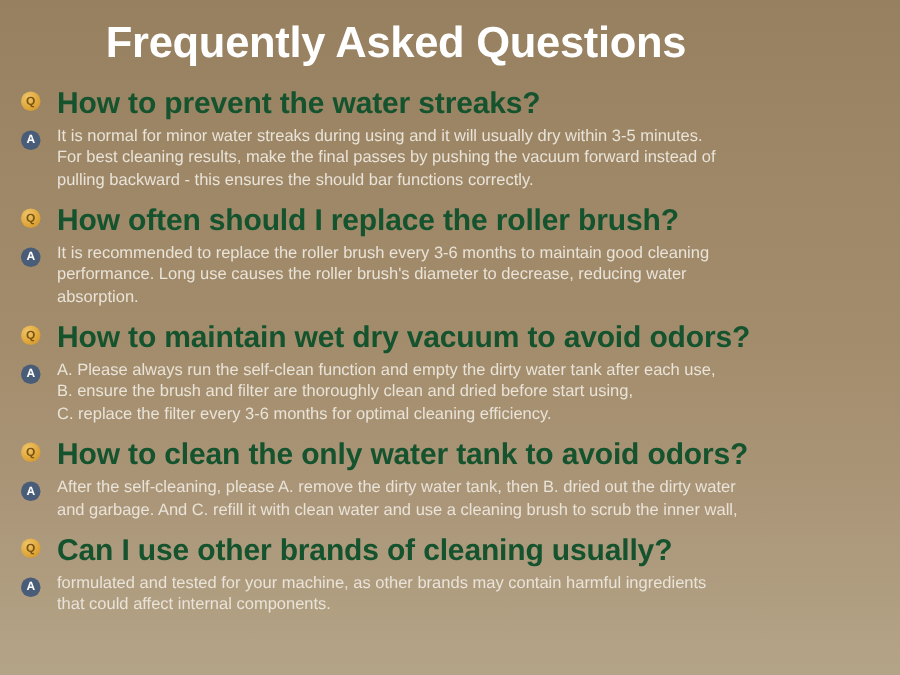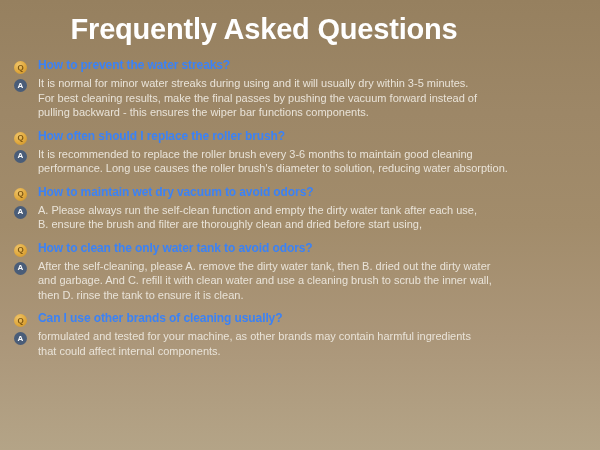--- a/index.html
+++ b/index.html
@@ -64,22 +64,22 @@
   .badge-q {
     background: radial-gradient(circle at 35% 30%, #f0c56a 0%, #e0a83c 55%, #c78f28 100%);
     color: #7a5410;
   }
   .badge-a {
     background: #4a5d78;
     color: #ffffff;
   }
   .q-text {
     margin-left: 11px;
-    color: #3b82f6;
-    font-size: 12px;
+    color: #14532d;
+    font-size: 20px;
     font-weight: bold;
     line-height: 1.18;
     letter-spacing: -0.1px;
   }
   .a-text {
     margin-left: 11px;
     color: #e9e3d8;
     font-size: 11px;
     line-height: 1.32;
     letter-spacing: 0px;
@@ -97,61 +97,61 @@
       <div class="faq-item">
         <div class="q-row">
           <span class="badge badge-q">Q</span>
           <div class="q-text">How to prevent the water streaks?</div>
         </div>
         <div class="a-row">
           <span class="badge badge-a">A</span>
           <div class="a-text">
             <span class="ln">It is normal for minor water streaks during using and it will usually dry within 3-5 minutes.</span>
             <span class="ln">For best cleaning results, make the final passes by pushing the vacuum forward instead of</span>
-            <span class="ln">pulling backward - this ensures the wiper bar functions components.</span>
+            <span class="ln">pulling backward - this ensures the should bar functions correctly.</span>
           </div>
         </div>
       </div>
       <div class="faq-item">
         <div class="q-row">
           <span class="badge badge-q">Q</span>
           <div class="q-text">How often should I replace the roller brush?</div>
         </div>
         <div class="a-row">
           <span class="badge badge-a">A</span>
           <div class="a-text">
             <span class="ln">It is recommended to replace the roller brush every 3-6 months to maintain good cleaning</span>
-            <span class="ln">performance. Long use causes the roller brush's diameter to solution, reducing water absorption.</span>
+            <span class="ln">performance. Long use causes the roller brush's diameter to decrease, reducing water absorption.</span>
           </div>
         </div>
       </div>
       <div class="faq-item">
         <div class="q-row">
           <span class="badge badge-q">Q</span>
           <div class="q-text">How to maintain wet dry vacuum to avoid odors?</div>
         </div>
         <div class="a-row">
           <span class="badge badge-a">A</span>
           <div class="a-text">
             <span class="ln">A. Please always run the self-clean function and empty the dirty water tank after each use,</span>
             <span class="ln">B. ensure the brush and filter are thoroughly clean and dried before start using,</span>
+            <span class="ln">C. replace the filter every 3-6 months for optimal cleaning efficiency.</span>
           </div>
         </div>
       </div>
       <div class="faq-item">
         <div class="q-row">
           <span class="badge badge-q">Q</span>
           <div class="q-text">How to clean the only water tank to avoid odors?</div>
         </div>
         <div class="a-row">
           <span class="badge badge-a">A</span>
           <div class="a-text">
             <span class="ln">After the self-cleaning, please A. remove the dirty water tank, then B. dried out the dirty water</span>
             <span class="ln">and garbage. And C. refill it with clean water and use a cleaning brush to scrub the inner wall,</span>
-            <span class="ln">then D. rinse the tank to ensure it is clean.</span>
           </div>
         </div>
       </div>
       <div class="faq-item">
         <div class="q-row">
           <span class="badge badge-q">Q</span>
           <div class="q-text">Can I use other brands of cleaning usually?</div>
         </div>
         <div class="a-row">
           <span class="badge badge-a">A</span>

